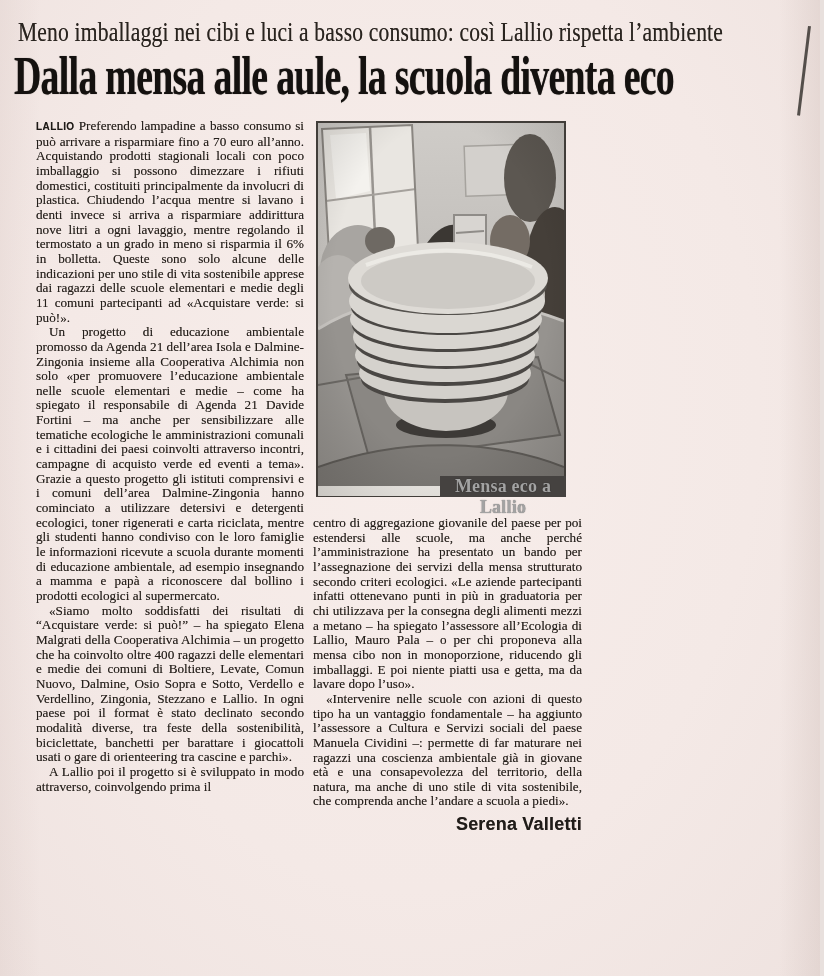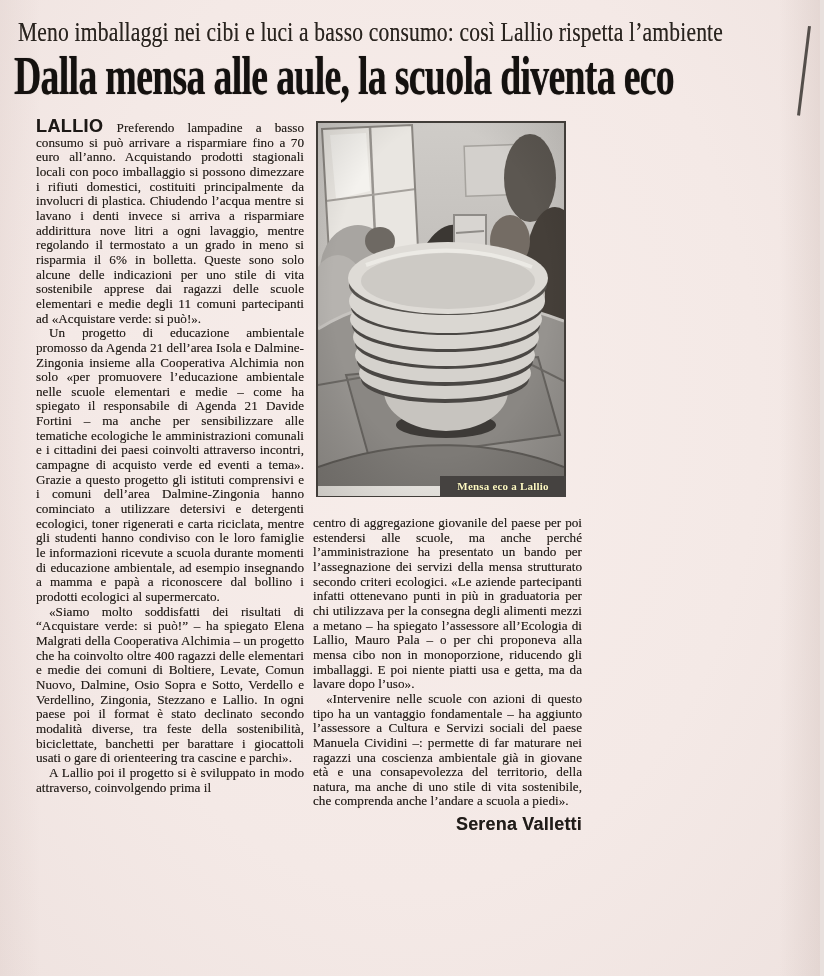--- a/index.html
+++ b/index.html
@@ -36,39 +36,39 @@
     position:absolute;text-align:justify;
     font-size:13.2px;line-height:14.65px;color:#241f1b;
     text-shadow:0 0 .4px rgba(35,28,22,.5);
   }
   .col p{margin:0;padding:0;}
   .col p.ind{text-indent:13px;}
   .col-left{left:36px;top:119px;width:268px;}
   .col-right{left:313px;top:516px;width:269px;}
   .lead-label{
     font-family:"Liberation Sans",sans-serif;font-weight:bold;
-    font-size:18px;letter-spacing:.4px;color:#1d1916;
+    font-size:10px;letter-spacing:.4px;color:#1d1916;
   }
   .byline{
     text-align:right !important;text-indent:0 !important;
     font-family:"Liberation Sans",sans-serif;font-weight:bold;
     font-size:18px;color:#201c19;margin-top:8px !important;
     padding-right:12px;letter-spacing:.2px;
   }
   
   .photo{
     position:absolute;left:316px;top:121px;width:246px;height:373px;
     margin:0;padding:0;border:2px solid #413d39;border-bottom-width:1px;
     background:#bab7b3;box-sizing:content-box;
   }
   .photo svg{display:block;width:246px;height:373px;}
   .caption{
     position:absolute;right:-2px;bottom:-1px;width:126px;height:21px;
-    line-height:21px;background:#454240;color:#fef9c3;
-    font-weight:bold;font-size:11px;text-align:center;letter-spacing:.2px;
+    line-height:21px;background:#454240;color:#a3a3a3;
+    font-weight:bold;font-size:18px;text-align:center;letter-spacing:.2px;
     text-shadow:0 0 1px rgba(0,0,0,.6);
   }
   
   .footer{position:absolute;left:0;top:903px;width:824px;text-align:center;}
   .footer span{
     display:inline-block;white-space:nowrap;
     font-size:45px;color:#1c1815;letter-spacing:.5px;
     transform:scaleX(.70);transform-origin:center top;
     text-shadow:0 0 .6px rgba(30,22,18,.6);
   }

